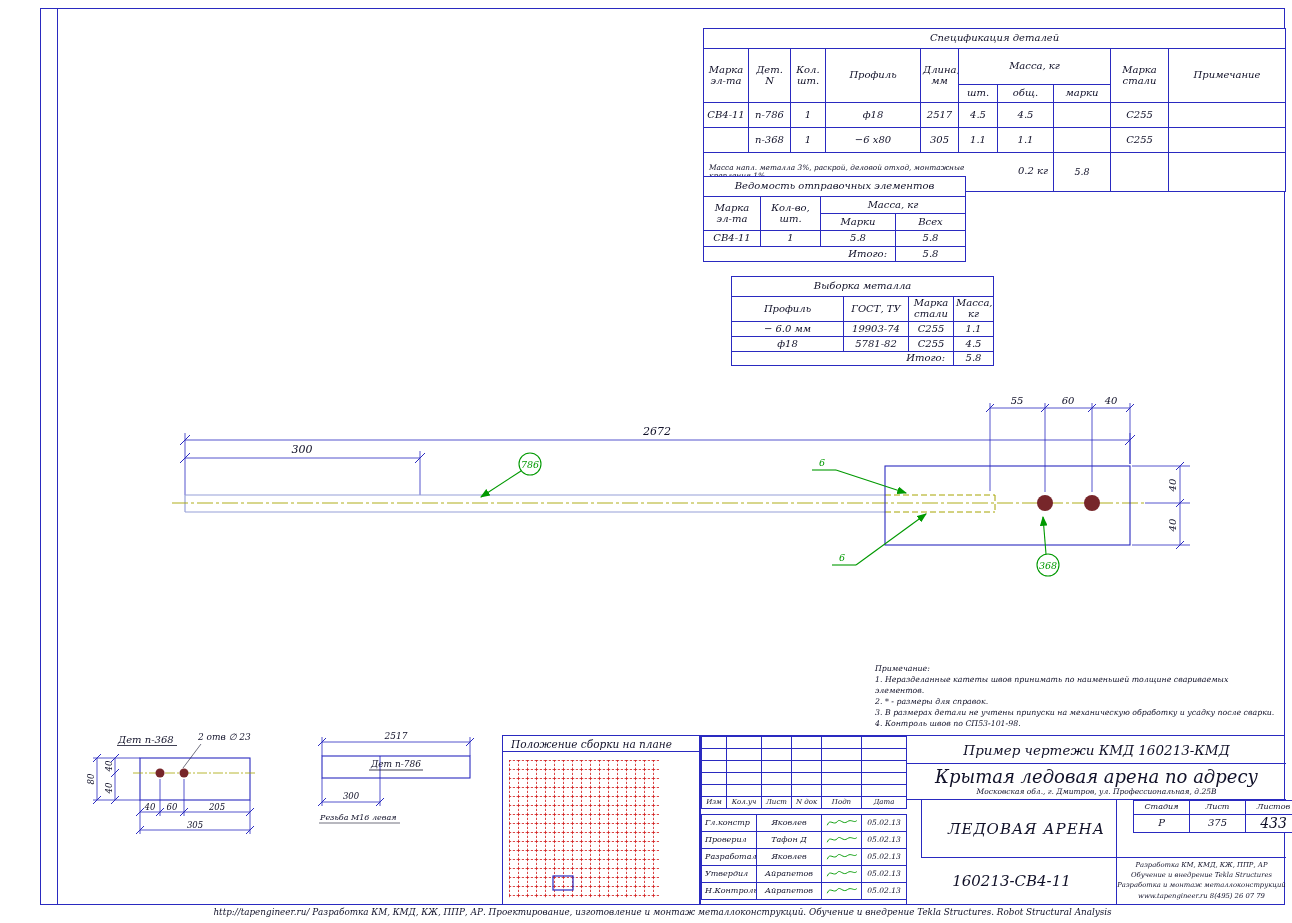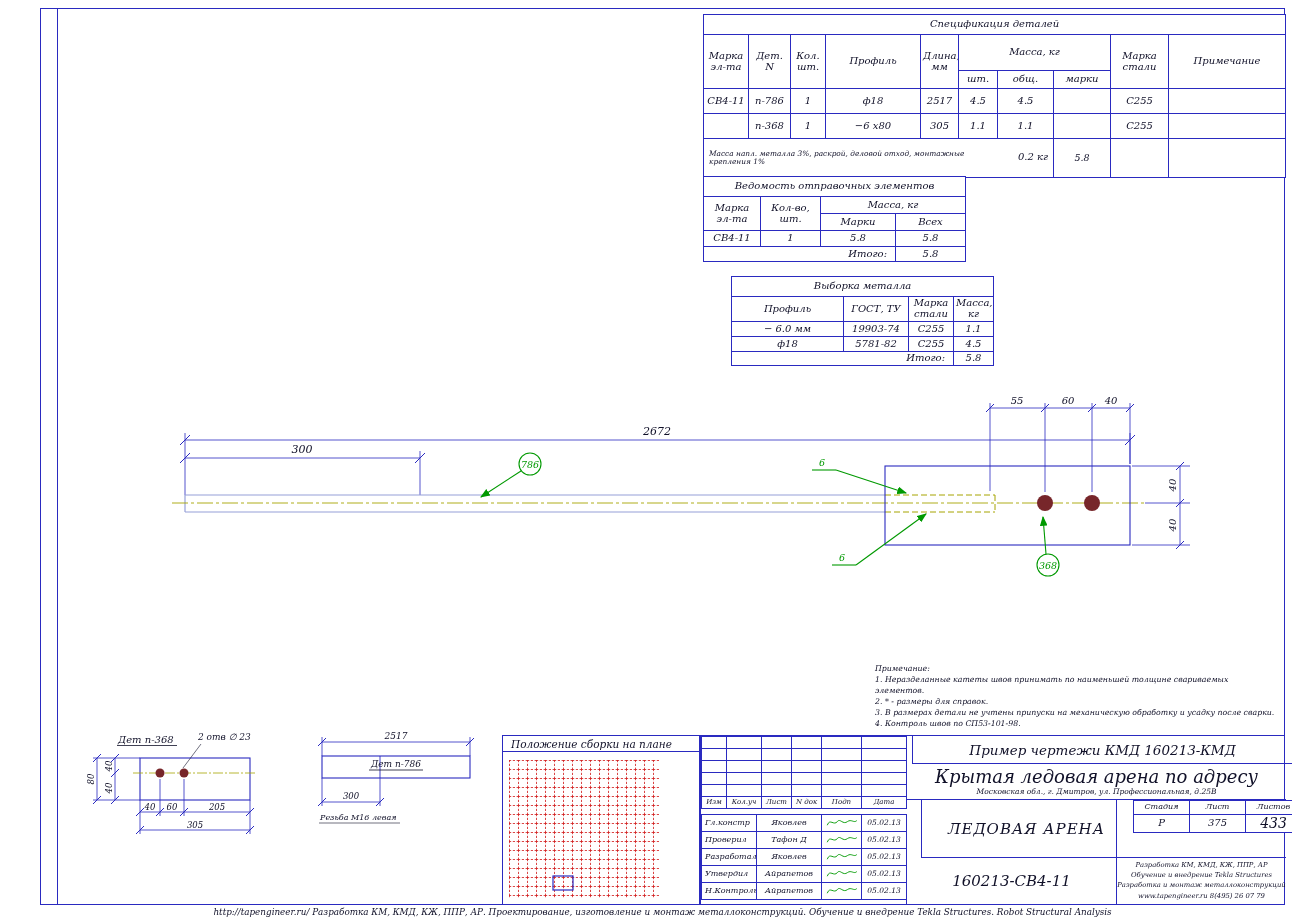--- a/index.html
+++ b/index.html
@@ -28,21 +28,21 @@
   .nm-td{font-size:8px !important;}
   .dat-td{font-size:7.5px !important;}
   .hdr-td{font-size:7px !important;margin-left:22px;}
 </style>
 </head>
 <body>
 
 <div class="abs" style="left:40px;top:8px;width:1245px;height:897px;border:1.5px solid var(--blue);box-sizing:border-box;"></div>
 <div class="abs" style="left:57px;top:8px;width:0;height:897px;border-left:1.5px solid var(--blue);"></div>
 
-<table class="dt abs" style="left:703px;top:14px;width:582px;">
+<table class="dt abs" style="left:703px;top:28px;width:582px;">
   <colgroup>
     <col style="width:45px">
       <col style="width:42px">
       <col style="width:35px">
       <col style="width:95px">
       <col style="width:38px">
     <col style="width:39px">
       <col style="width:56px">
       <col style="width:57px">
       <col style="width:58px">
@@ -460,21 +460,21 @@
         <td class="role-td">Н.Контроль</td>
         <td class="nm-td">Айрапетов</td>
         <td><svg width="34" height="12" viewBox="0 0 36 13">
               <path d="M2 10 C5 2 9 11 13 6 C16 2 19 10 24 6 C28 3 31 8 34 5" stroke="#009900" stroke-width="1" fill="none"></path>
             </svg></td>
         <td class="dat-td">05.02.13</td>
       </tr>
     </tbody>
   </table>
 
-  <div class="tb bl bb ctr" style="left:211px;top:0;width:380px;height:28px;">
+  <div class="tb bl bb ctr" style="left:205px;top:0;width:380px;height:28px;">
     <span style="font-size:13.5px;">Пример чертежи КМД  160213-КМД</span>
   </div>
   <div class="tb bl bb" style="left:205px;top:28px;width:380px;height:36px;text-align:center;">
     <div style="font-size:18px;padding-top:2px;">Крытая ледовая арена по адресу</div>
     <div style="font-size:7.5px;">Московская обл., г. Дмитров, ул. Профессиональная, д.25В</div>
   </div>
   <div class="tb bl bb ctr" style="left:205px;top:64px;width:210px;height:58px;margin-left:15px;">
     <span style="font-size:15px;letter-spacing:1px;">ЛЕДОВАЯ АРЕНА</span>
   </div>
   <div class="tb bl bb" style="left:415px;top:64px;width:170px;height:58px;">

